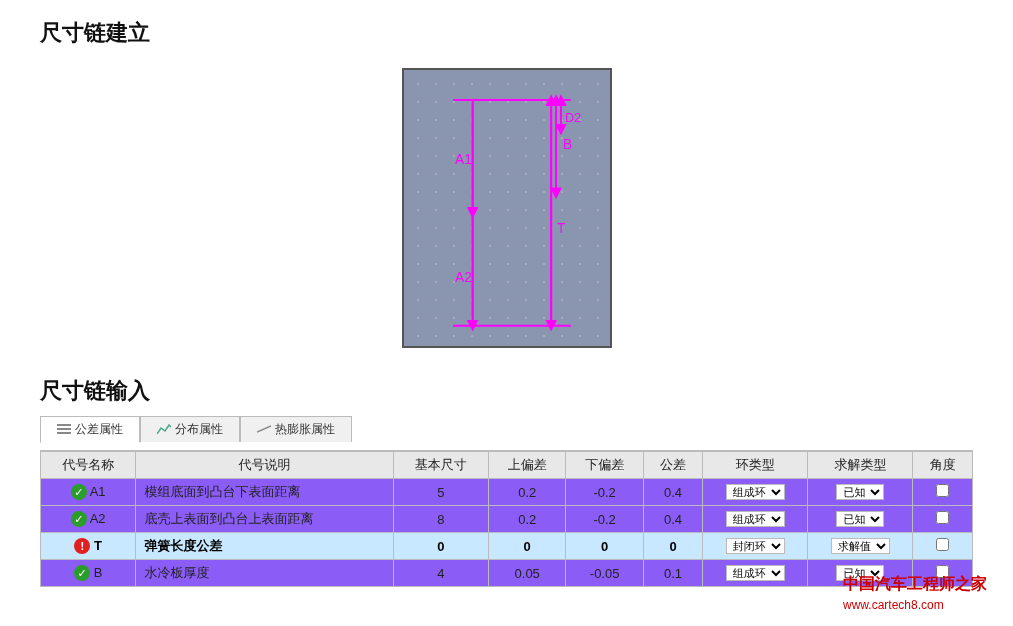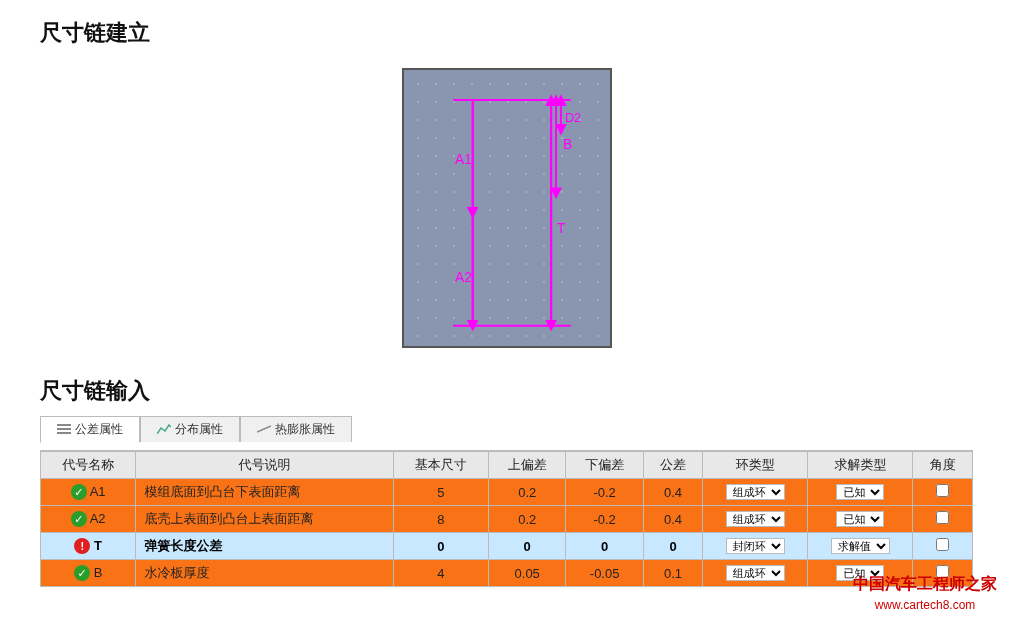--- a/index.html
+++ b/index.html
@@ -104,21 +104,21 @@
       text-align: center;
       font-weight: normal;
       color: #222;
     }
 
     .main-table td {
       border: 1px solid #bbb;
       padding: 4px 8px;
       text-align: center;
       color: #222;
-      background: #f97316;
+      background: #8b5cf6;
     }
 
     .main-table tr.highlight td {
       background: #c8e8ff;
       color: #000;
       font-weight: bold;
     }
 
     .td-left {
       text-align: left !important;
@@ -154,22 +154,22 @@
     }
 
     .mini-checkbox {
       width: 13px;
       height: 13px;
     }
 
     .watermark {
       position: absolute;
       bottom: 12px;
-      right: 16px;
-      text-align: center;
+      right: 26px;
+      text-align: left;
       color: #c00;
       font-size: 13px;
       line-height: 1.5;
     }
 
     .watermark-main {
       font-size: 16px;
       font-weight: bold;
       color: #c00;
     }

